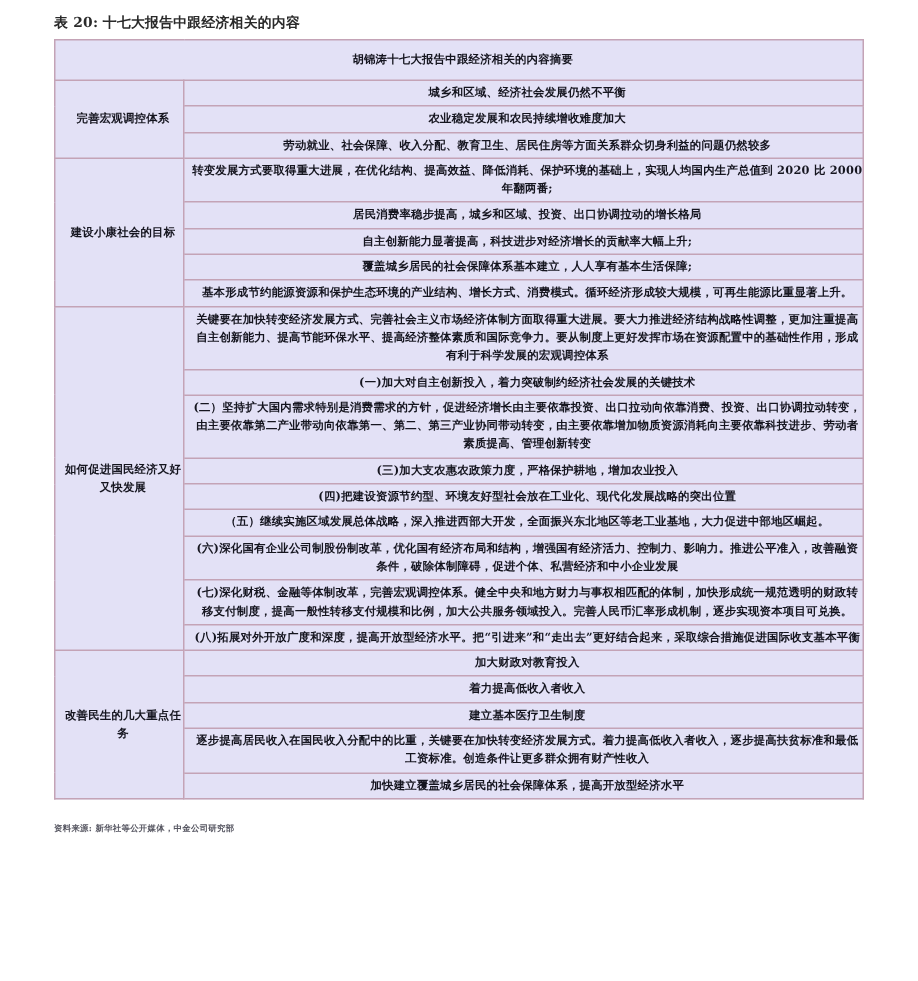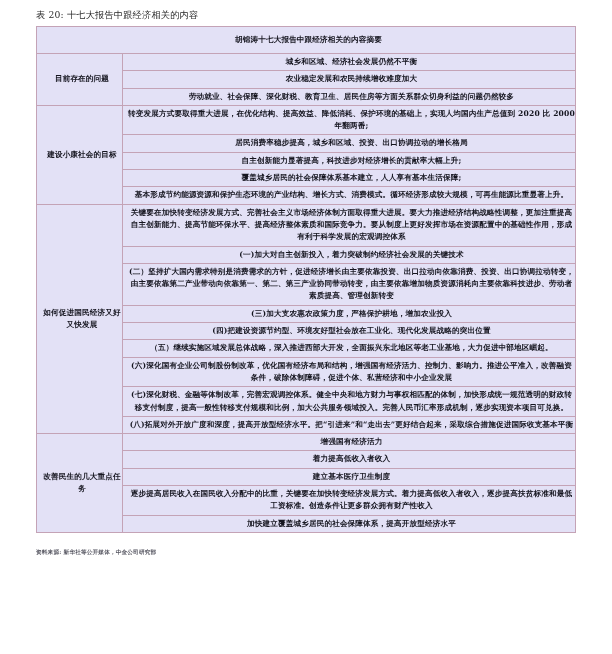--- a/index.html
+++ b/index.html
@@ -19,21 +19,21 @@
     width: 612px;
     height: 654px;
     box-sizing: border-box;
     padding: 0;
   }
   .caption {
     position: absolute;
     left: 36px;
     top: 9px;
     font-size: 9.2px;
-    font-weight: normal;
+    font-weight: bold;
     letter-spacing: 0.2px;
     color: #2a2a2a;
     white-space: nowrap;
   }
   .caption .cap-num {
     margin-right: 3px;
   }
   table.tbl {
     position: absolute;
     left: 36px;
@@ -96,28 +96,28 @@
   <table class="tbl">
     <colgroup>
       <col style="width:86px">
       <col>
     </colgroup>
     <tbody id="tbody">
         <tr>
           <td class="banner" colspan="2">胡锦涛十七大报告中跟经济相关的内容摘要</td>
         </tr>
         <tr>
-          <td class="rowlabel" rowspan="3">目前存在的问题</td>
+          <td class="rowlabel" rowspan="3">完善宏观调控体系</td>
           <td class="content">城乡和区域、经济社会发展仍然不平衡</td>
         </tr>
         <tr>
           <td class="content">农业稳定发展和农民持续增收难度加大</td>
         </tr>
         <tr>
-          <td class="content">劳动就业、社会保障、深化财税、教育卫生、居民住房等方面关系群众切身利益的问题仍然较多</td>
+          <td class="content">劳动就业、社会保障、收入分配、教育卫生、居民住房等方面关系群众切身利益的问题仍然较多</td>
         </tr>
         <tr>
           <td class="rowlabel" rowspan="5">建设小康社会的目标</td>
           <td class="content">转变发展方式要取得重大进展，在优化结构、提高效益、降低消耗、保护环境的基础上，实现人均国内生产总值到 2020 比 2000 年翻两番;</td>
         </tr>
         <tr>
           <td class="content">居民消费率稳步提高，城乡和区域、投资、出口协调拉动的增长格局</td>
         </tr>
         <tr>
           <td class="content">自主创新能力显著提高，科技进步对经济增长的贡献率大幅上升;</td>
@@ -151,21 +151,21 @@
           <td class="content">(六)深化国有企业公司制股份制改革，优化国有经济布局和结构，增强国有经济活力、控制力、影响力。推进公平准入，改善融资条件，破除体制障碍，促进个体、私营经济和中小企业发展</td>
         </tr>
         <tr>
           <td class="content">(七)深化财税、金融等体制改革，完善宏观调控体系。健全中央和地方财力与事权相匹配的体制，加快形成统一规范透明的财政转移支付制度，提高一般性转移支付规模和比例，加大公共服务领域投入。完善人民币汇率形成机制，逐步实现资本项目可兑换。</td>
         </tr>
         <tr>
           <td class="content">(八)拓展对外开放广度和深度，提高开放型经济水平。把“引进来”和“走出去”更好结合起来，采取综合措施促进国际收支基本平衡</td>
         </tr>
         <tr>
           <td class="rowlabel" rowspan="5">改善民生的几大重点任务</td>
-          <td class="content">增强国有经济活力</td>
+          <td class="content">加大财政对教育投入</td>
         </tr>
         <tr>
           <td class="content">着力提高低收入者收入</td>
         </tr>
         <tr>
           <td class="content">建立基本医疗卫生制度</td>
         </tr>
         <tr>
           <td class="content">逐步提高居民收入在国民收入分配中的比重，关键要在加快转变经济发展方式。着力提高低收入者收入，逐步提高扶贫标准和最低工资标准。创造条件让更多群众拥有财产性收入</td>
         </tr>

